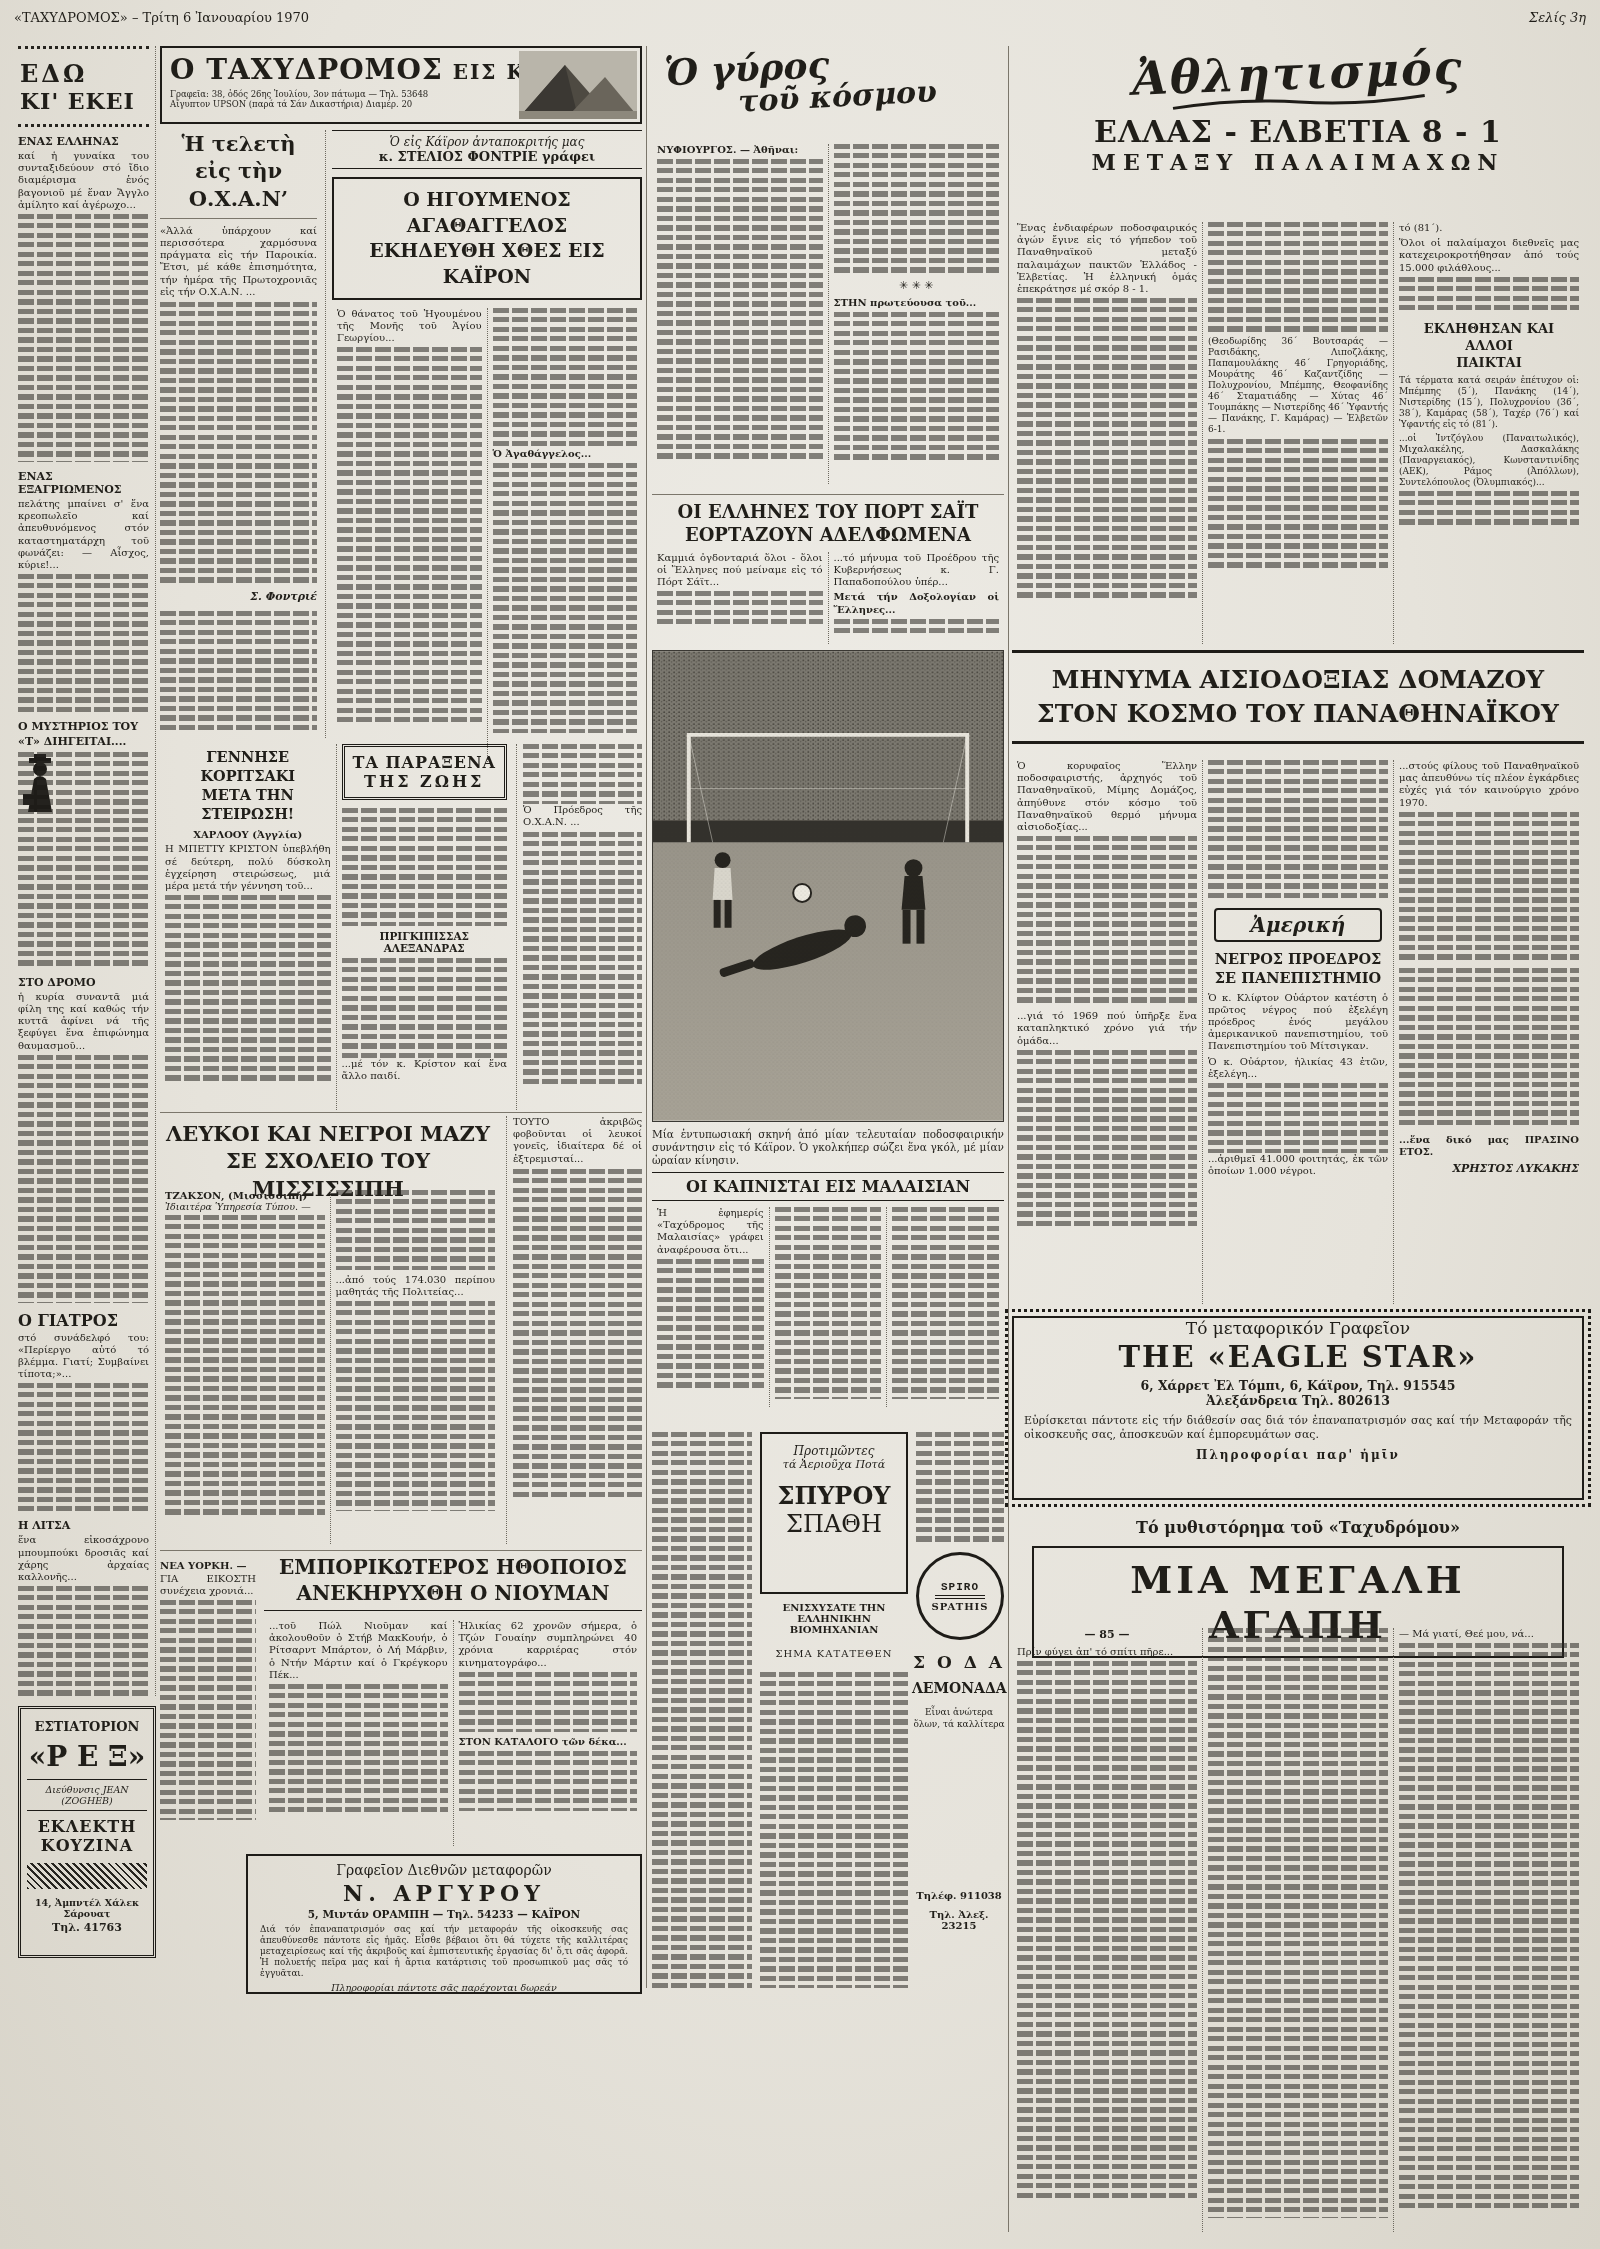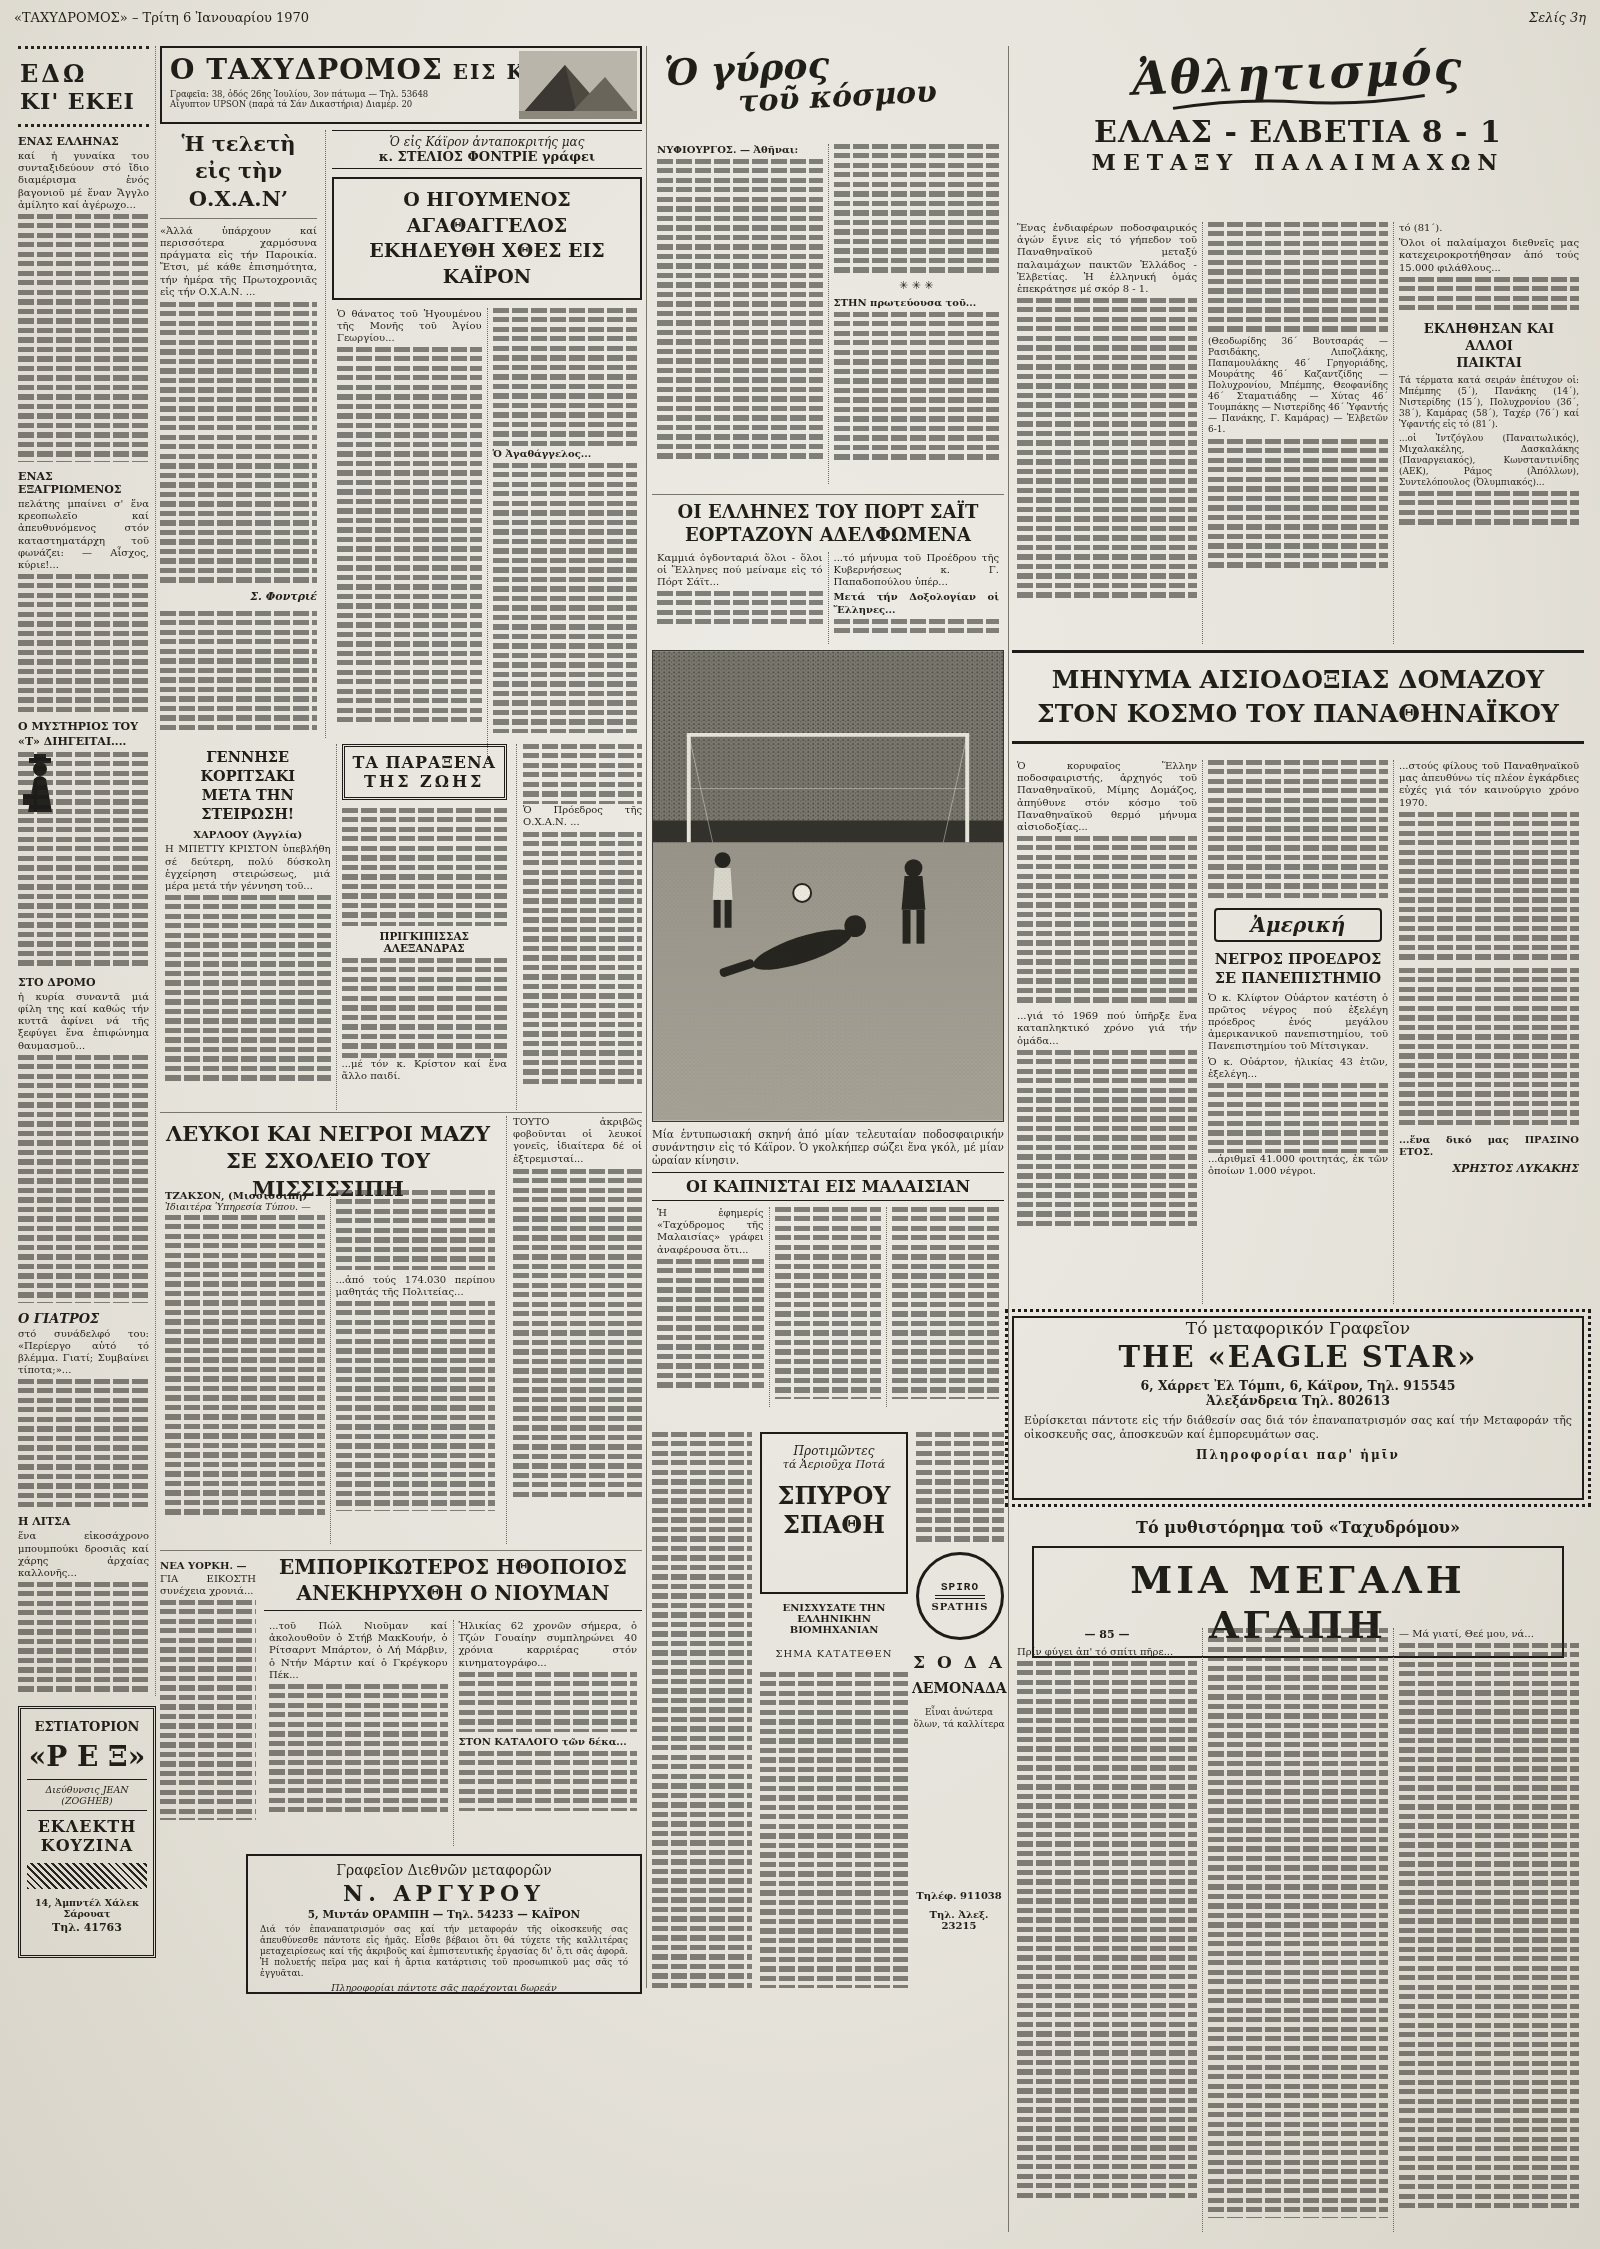--- a/index.html
+++ b/index.html
@@ -69,21 +69,21 @@
       <div class="gk" style="height:150px;clear:both;margin-top:4px;"></div>
     </section>
 
     <section>
       <h4 style="font-size:11px;margin:8px 0 2px;">ΣΤΟ ΔΡΟΜΟ</h4>
       <p class="lead">ἡ κυρία συναντᾶ μιά φίλη της καί καθώς τήν κυττᾶ ἀφίνει νά τῆς ξεφύγει ἕνα ἐπιφώνημα θαυμασμοῦ...</p>
       <div class="gk" style="height:248px;"></div>
     </section>
 
     <section>
-      <h4 style="font-size:13px;margin:8px 0 2px;font-style:italic;">Ο ΓΙΑΤΡΟΣ</h4>
+      <h4 style="font-size:16px;margin:8px 0 2px;">Ο ΓΙΑΤΡΟΣ</h4>
       <p class="lead">στό συνάδελφό του: «Περίεργο αὐτό τό βλέμμα. Γιατί; Συμβαίνει τίποτα;»...</p>
       <div class="gk" style="height:128px;"></div>
     </section>
 
     <section>
       <h4 style="font-size:11px;margin:8px 0 2px;">Η ΛΙΤΣΑ</h4>
       <p class="lead">ἕνα εἰκοσάχρονο μπουμπούκι δροσιᾶς καί χάρης ἀρχαίας καλλονῆς...</p>
       <div class="gk" style="height:150px;"></div>
     </section>
   </aside>
@@ -343,21 +343,21 @@
         </div>
     </div>
   </article>
 
   <div class="abs gk" style="left:652px;top:1432px;width:100px;height:556px;"></div>
 
   <div class="abs" style="left:760px;top:1432px;width:148px;height:162px;border:2px solid #1e1c18;padding:10px 4px;text-align:center;">
     <div style="font-size:12px;font-style:italic;">Προτιμῶντες</div>
     <div style="font-size:11px;font-style:italic;margin-bottom:10px;">τά Ἀεριοῦχα Ποτά</div>
     <div style="font-size:24px;font-weight:bold;">ΣΠΥΡΟΥ</div>
-    <div style="font-size:24px;font-weight:bold;">ΣΠΑΘΗ</div>
+    <div style="font-size:24px;font-weight:normal;">ΣΠΑΘΗ</div>
   </div>
   <div class="abs c" style="left:760px;top:1602px;width:148px;">
     <div style="font-size:10px;font-weight:bold;">ΕΝΙΣΧΥΣΑΤΕ ΤΗΝ</div>
     <div style="font-size:10px;font-weight:bold;">ΕΛΛΗΝΙΚΗΝ ΒΙΟΜΗΧΑΝΙΑΝ</div>
     <div style="font-size:10px;margin-top:13px;letter-spacing:1px;">ΣΗΜΑ ΚΑΤΑΤΕΘΕΝ</div>
   </div>
   <div class="abs gk" style="left:760px;top:1672px;width:148px;height:316px;"></div>
 
   <div class="abs gk" style="left:916px;top:1432px;width:88px;height:112px;"></div>
   <div class="abs" style="left:916px;top:1552px;width:88px;height:88px;border:3px solid #1e1c18;border-radius:50%;display:flex;flex-direction:column;align-items:center;justify-content:center;">

